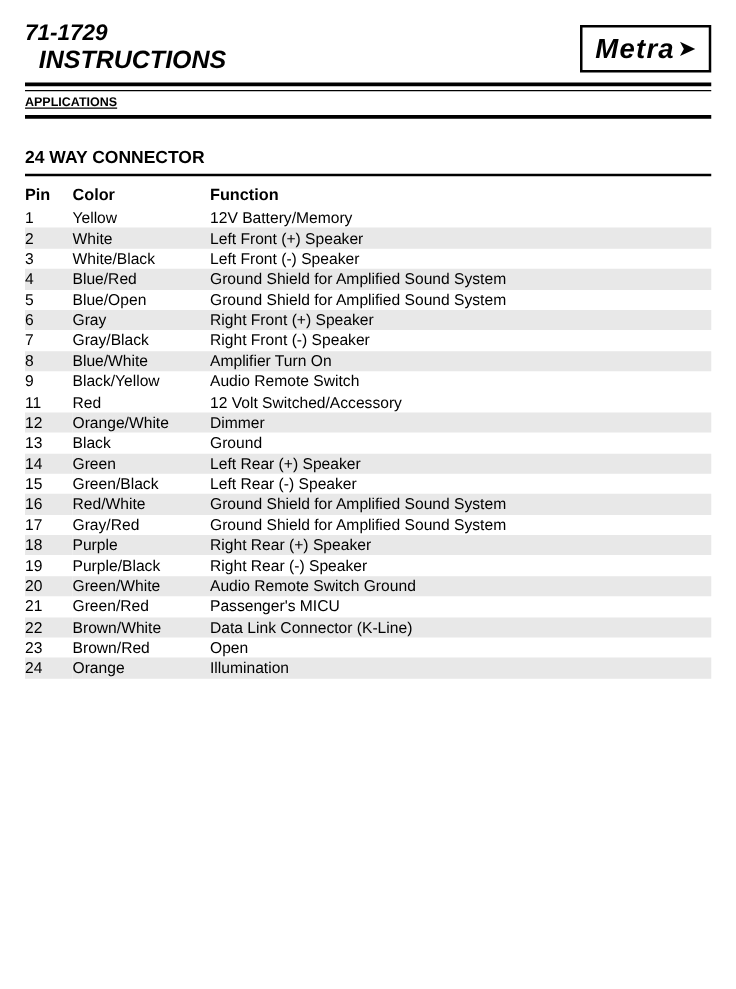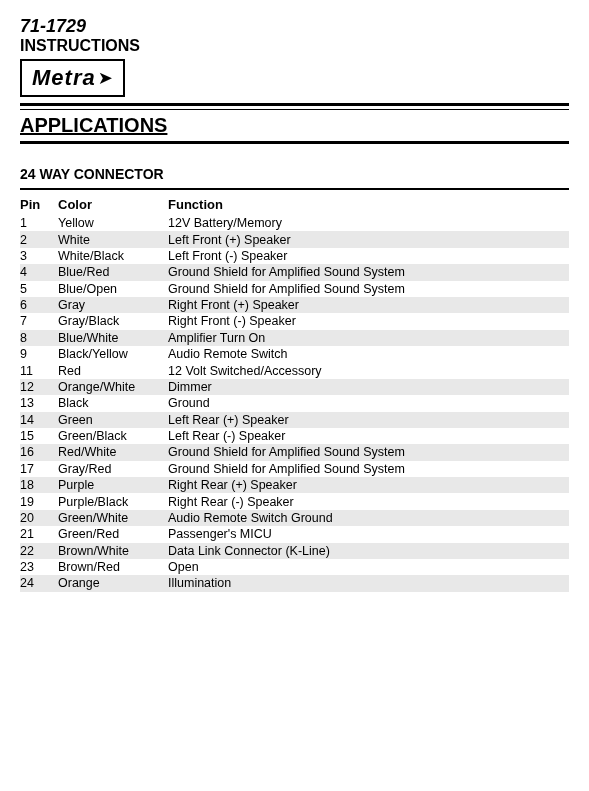--- a/index.html
+++ b/index.html
@@ -13,31 +13,32 @@
     }
     .page {
       width: 589px;
       padding: 16px 20px 16px 20px;
     }
     .header {
       display: flex;
       justify-content: space-between;
       align-items: flex-start;
       margin-bottom: 6px;
-      flex-direction: column;
     }
     .title-block {}
     .title-number {
       font-size: 18px;
       font-weight: bold;
       font-style: italic;
     }
     .title-instructions {
-      font-size: 16px;
-      font-weight: bold;
+      font-size: 20px;
+      font-weight: bold;
+      font-style: italic;
+      margin-left: 11px;
     }
     .logo {
       display: flex;
       align-items: center;
       margin-top: 4px;
     }
     .logo-box {
       border: 2.5px solid #000;
       padding: 4px 10px;
       display: flex;
@@ -59,21 +60,21 @@
       border: none;
       border-top: 3px solid #000;
       margin: 4px 0 3px 0;
     }
     .divider-thin {
       border: none;
       border-top: 1px solid #000;
       margin: 2px 0 4px 0;
     }
     .section-title {
-      font-size: 20px;
+      font-size: 10px;
       font-weight: bold;
       text-decoration: underline;
       margin-bottom: 2px;
     }
     .application-text {
       font-size: 13px;
       margin-bottom: 8px;
     }
     .connector-title {
       font-size: 14px;

